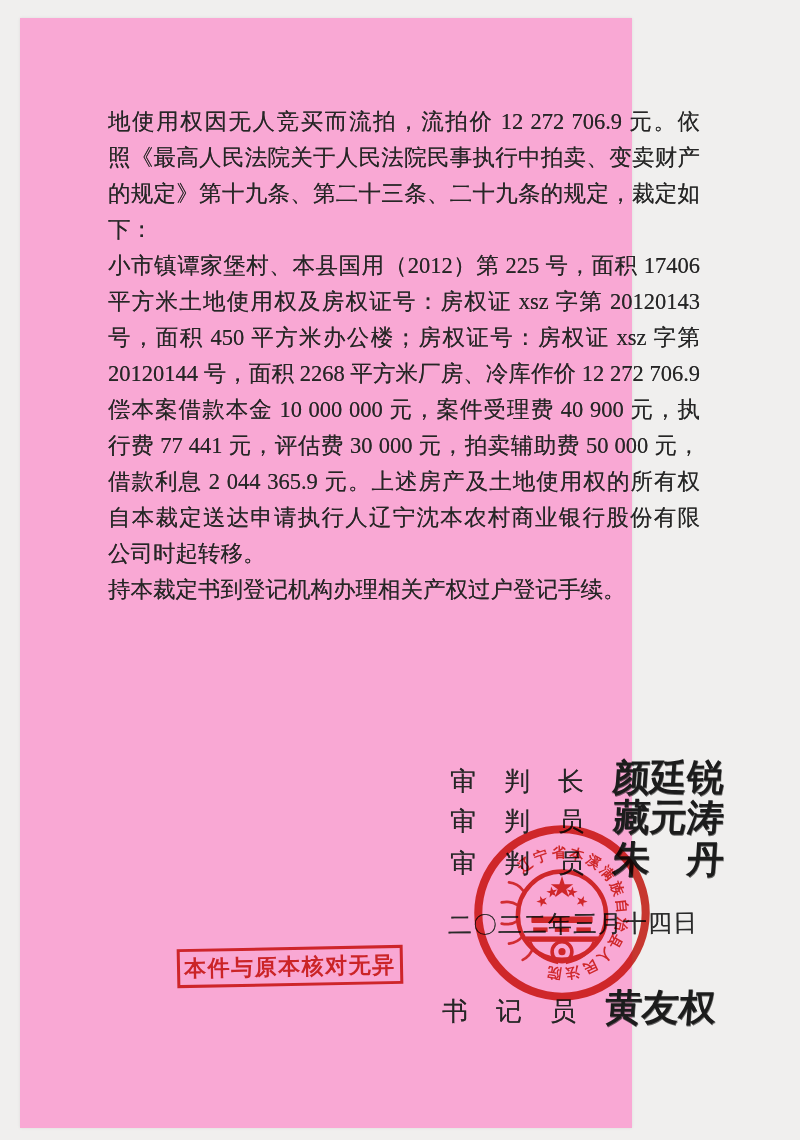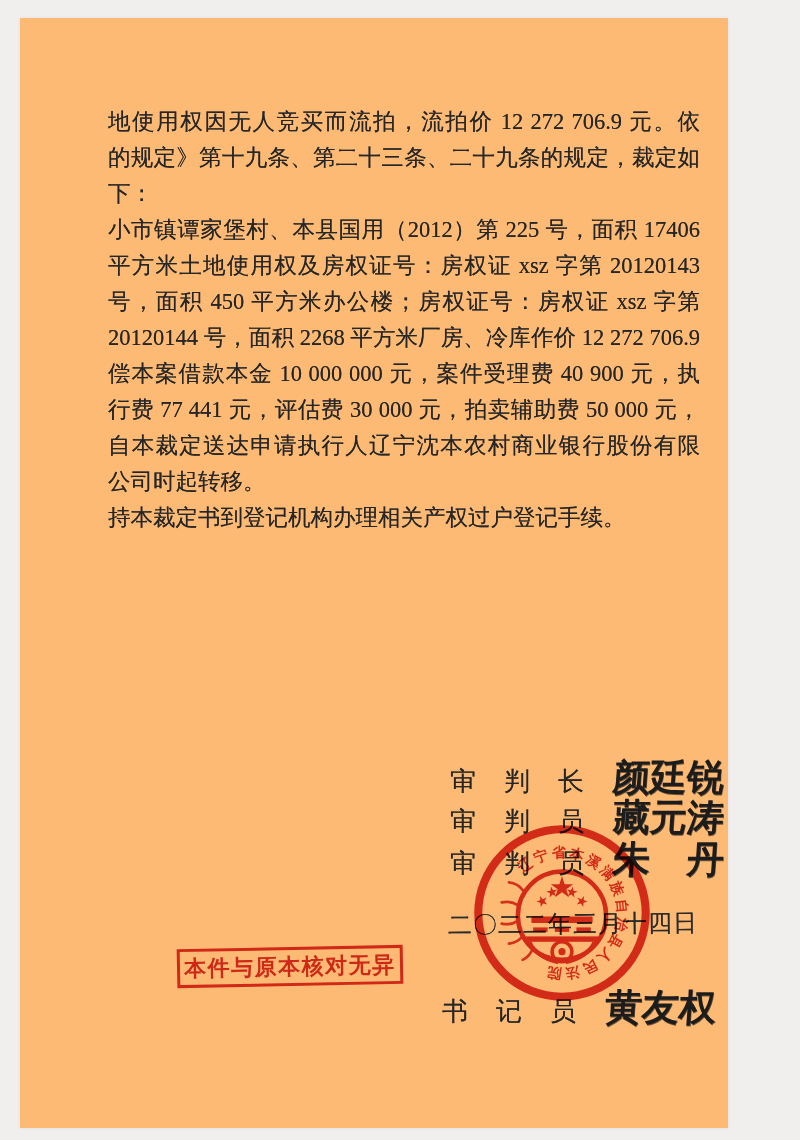--- a/index.html
+++ b/index.html
@@ -2,24 +2,23 @@
 <html><head>
 <meta charset="utf-8">
 <style>
   html,body{margin:0;padding:0;}
   body{
     width:800px;height:1140px;overflow:hidden;
     background:#f0efee;
     font-family:"Liberation Serif","DejaVu Serif",serif;
   }
   #paper{
-    position:absolute;left:20px;top:18px;width:700px;height:1110px;
-    background:#fdba74;
+    position:absolute;left:20px;top:18px;width:612px;height:1110px;
+    background:#f9a8d4;
     box-shadow:0 0 3px rgba(0,0,0,0.08);
-    padding-left:8px;
   }
   
   #body-text{
     position:absolute;left:88px;top:86px;width:592px;
     font-size:22.5px;line-height:36px;color:#262626;
     text-shadow:0 0 0.6px rgba(45,45,45,0.75);
   }
   .line{white-space:nowrap;}
   .line.just{
     white-space:normal;
@@ -64,28 +63,30 @@
     mix-blend-mode:multiply;opacity:0.92;
   }
 </style>
 </head>
 <body>
 
 <div id="paper">
 
   <div id="body-text">
       <div class="line just">地使用权因无人竞买而流拍，流拍价 12 272 706.9 元。依</div>
+      <div class="line just">照《最高人民法院关于人民法院民事执行中拍卖、变卖财产</div>
       <div class="line just">的规定》第十九条、第二十三条、二十九条的规定，裁定如</div>
       <div class="line">下：</div>
       <div class="line just">小市镇谭家堡村、本县国用（2012）第 225 号，面积 17406</div>
       <div class="line just">平方米土地使用权及房权证号：房权证 xsz 字第 20120143</div>
       <div class="line just">号，面积 450 平方米办公楼；房权证号：房权证 xsz 字第</div>
       <div class="line just">20120144 号，面积 2268 平方米厂房、冷库作价 12 272 706.9</div>
       <div class="line just">偿本案借款本金 10 000 000 元，案件受理费 40 900 元，执</div>
       <div class="line just">行费 77 441 元，评估费 30 000 元，拍卖辅助费 50 000 元，</div>
+      <div class="line just">借款利息 2 044 365.9 元。上述房产及土地使用权的所有权</div>
       <div class="line just">自本裁定送达申请执行人辽宁沈本农村商业银行股份有限</div>
       <div class="line">公司时起转移。</div>
       <div class="line">持本裁定书到登记机构办理相关产权过户登记手续。</div>
     </div>
 
   <div class="sig-row" style="top:735px">
     <span class="sig-label">审　判　长</span>
     <span class="sig-name">颜廷锐</span>
   </div>
   <div class="sig-row" style="top:775px">

